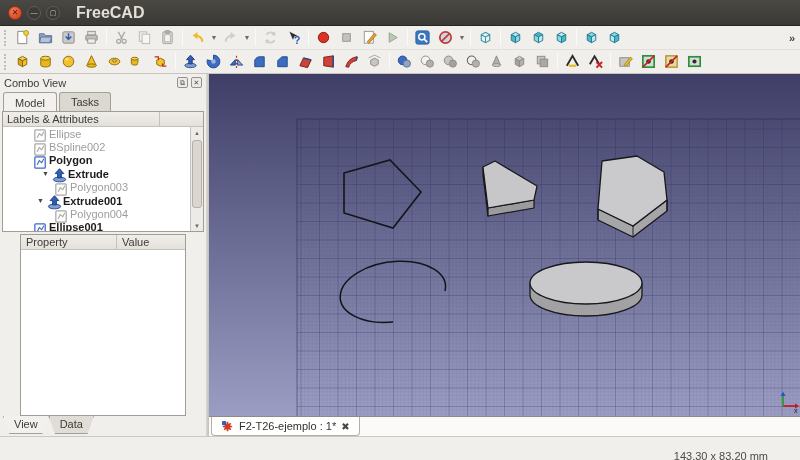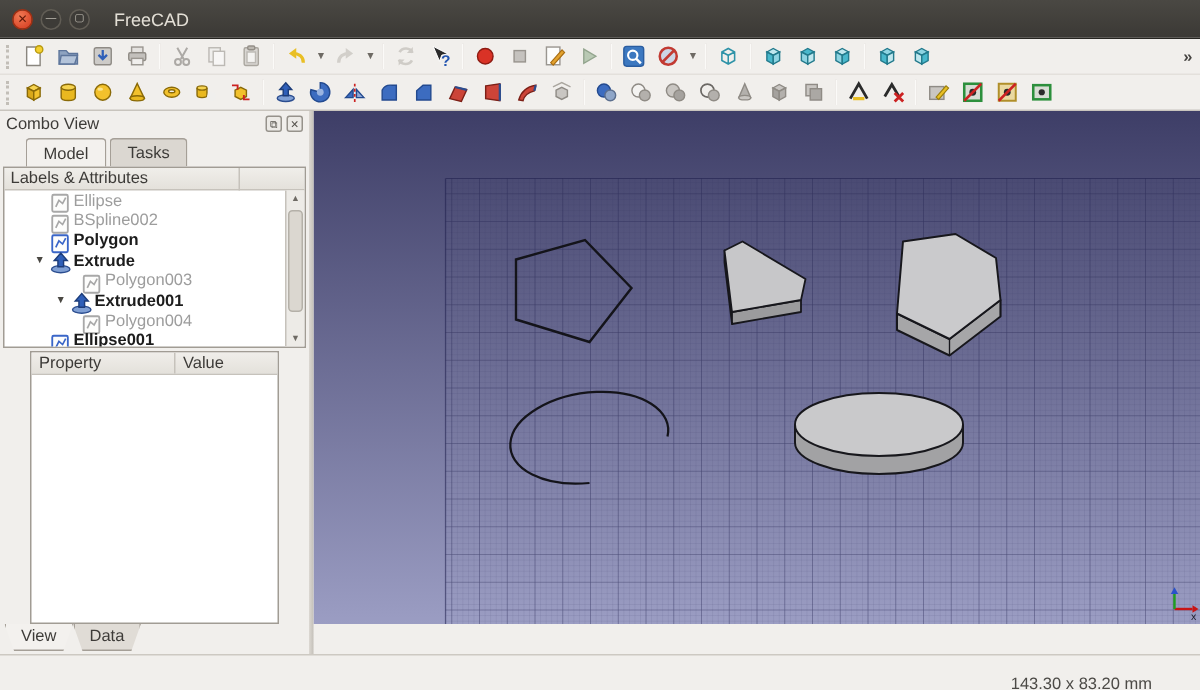--- a/index.html
+++ b/index.html
@@ -5,21 +5,21 @@
   * { margin:0; padding:0; box-sizing:border-box; }
   html,body { width:800px; height:460px; overflow:hidden; }
   body { font-family:"Liberation Sans","DejaVu Sans",sans-serif; font-size:11px; color:#2b2b2b; background:#f1efec; }
 
   
   .titlebar { height:26px; background:linear-gradient(#4a4843,#3b3935); display:flex; align-items:center; padding:0 8px; border-bottom:1px solid #262521; }
   .winbtns { display:flex; gap:5px; }
   .wbtn { width:14px; height:14px; border-radius:50%; display:flex; align-items:center; justify-content:center; font-size:8px; line-height:1; }
   .wbtn.close { background:radial-gradient(circle at 35% 30%,#f07a54,#dd4b2d 70%); border:1px solid #9c3014; color:#5e1505; }
   .wbtn.minmax { background:#3d3b37; border:1px solid #615d55; color:#c9c5bb; font-size:7px; }
-  .wtitle { color:#e3dfd6; font-weight:normal; font-size:12px; margin-left:16px; }
+  .wtitle { color:#e3dfd6; font-weight:bold; font-size:16px; margin-left:16px; }
 
   
   .toolbar { display:flex; align-items:center; background:#f1efec; padding:0 2px; }
   .toolbar.row1 { height:24px; border-bottom:1px solid #e3e0db; }
   .toolbar.row2 { height:24px; border-bottom:1px solid #c8c4bd; }
   .thandle { width:5px; height:16px; margin:0 2px; border-left:2px dotted #c2beb7; }
   .tgroup { display:flex; align-items:center; }
   .tbtn { width:23px; height:22px; display:flex; align-items:center; justify-content:center; border-radius:2px; }
   .tbtn svg { display:block; }
   .caretbtn { width:10px; height:22px; display:flex; align-items:center; justify-content:center; font-size:7px; color:#6e6a64; }
@@ -34,21 +34,21 @@
   
   .main { display:flex; height:362px; }
   .dock { width:206px; background:#f1efec; display:flex; flex-direction:column; }
   .splitter { width:3px; background:linear-gradient(90deg,#dcd8d2,#c4c0b9); }
   .vpcol { width:591px; display:flex; flex-direction:column; }
 
   
   .dockhead { height:17px; display:flex; align-items:center; padding:0 4px; }
   .dockhead .dtitle { flex:1; color:#3d3b38; }
   .dbtn { width:11px; height:11px; border:1px solid #96928b; border-radius:2px; background:#eceae6; color:#55524c; font-size:7px; display:flex; align-items:center; justify-content:center; margin-left:3px; }
-  .dtabs { display:flex; padding:0 17px; height:20px; align-items:flex-end; }
+  .dtabs { display:flex; padding:0 3px; height:20px; align-items:flex-end; }
   .dtab { padding:3px 11px 3px; border:1px solid #a59f97; border-bottom:none; border-radius:3px 3px 0 0; background:#dbd7d1; color:#3d3b38; margin-right:2px; }
   .dtab.active { background:#f3f1ee; position:relative; top:1px; padding-top:4px; }
   .treebox { height:121px; border:1px solid #a19c94; background:#fff; margin:0 2px; position:relative; overflow:hidden; }
   .treehdr { height:15px; background:linear-gradient(#f0eeea,#e4e1db); border-bottom:1px solid #c6c2bb; display:flex; align-items:center; padding-left:4px; color:#3d3b38; }
   .treehdr .hdrline { position:absolute; left:156px; top:0; height:15px; width:1px; background:#c6c2bb; }
   .trow { height:13.4px; display:flex; align-items:center; white-space:nowrap; }
   .trow .exp { width:11px; font-size:7px; color:#4a4843; text-align:center; flex:none; }
   .trow .ticon { width:14px; height:13px; flex:none; }
   .trow .tlabel { margin-left:3px; color:#1c1c1c; font-weight:bold; }
   .trow.dim .tlabel { color:#9d9d9d; font-weight:normal; }
@@ -485,21 +485,21 @@
             <span class="tlabel">BSpline002</span>
           </div>
           <div class="trow" style="padding-left: 18px;">
             <span class="exp"></span>
             <span class="ticon"><svg viewBox="0 0 18 18" width="17" height="17">
                 <rect x="3" y="3" width="11" height="12" rx="1" fill="#fdfdfc" stroke="#3a66c8" stroke-width="1.3"></rect>
                 <path d="M5.5 11.5l2.2-4.5 2.6 2.2 2.2-4.2" fill="none" stroke="#3a66c8" stroke-width="1.2"></path>
               </svg></span>
             <span class="tlabel">Polygon</span>
           </div>
-          <div class="trow" style="padding-left: 18px;">
+          <div class="trow" style="padding-left: 18px; margin-left: 19px;">
             <span class="exp">▼</span>
             <span class="ticon"><svg viewBox="0 0 18 18" width="17" height="17">
                 <ellipse cx="9" cy="13.2" rx="6.5" ry="2.5" fill="#7f9fd4" stroke="#2b4d8f"></ellipse>
                 <path d="M9 1.8L13.6 7h-2.6v4.5H7V7H4.4z" fill="#2f5fb8" stroke="#1d3d7a"></path>
               </svg></span>
             <span class="tlabel">Extrude</span>
           </div>
           <div class="trow dim" style="padding-left: 39px;">
             <span class="exp"></span>
             <span class="ticon"><svg viewBox="0 0 18 18" width="17" height="17">
@@ -598,20 +598,33 @@
 
         <g>
           <path d="M574 332 L586 332" stroke="#c81414" stroke-width="1.6"></path>
           <path d="M586 329.5 L590 332 L586 334.5 Z" fill="#c81414"></path>
           <path d="M574 332 L574 322" stroke="#1f9e1f" stroke-width="1.6"></path>
           <path d="M571.5 322 L574 317.5 L576.5 322 Z" fill="#2a52c8"></path>
           <text x="585" y="339" font-size="7" fill="#1c1c28" id="axis-label">x</text>
         </g>
       </svg>
     </div>
+    <div class="tabbar">
+      <div class="doctab">
+        <span id="doc-icon" style="width:13px;height:13px;"><svg viewBox="0 0 18 18" width="13" height="13">
+              <g stroke="#d23b27" stroke-width="2.4">
+                <path d="M9 2.5v4M9 11.5v4M2.5 9h4M11.5 9h4M4.5 4.5l2.8 2.8M10.7 10.7l2.8 2.8M13.5 4.5l-2.8 2.8M7.3 10.7l-2.8 2.8"></path>
+              </g>
+              <circle cx="9" cy="9" r="4.2" fill="#d23b27"></circle>
+              <rect x="1.5" y="1.5" width="5.5" height="5.5" fill="#2f5fb8"></rect>
+            </svg></span>
+        <span class="dlabel">F2-T26-ejemplo : 1*</span>
+        <span class="dclose">✖</span>
+      </div>
+    </div>
   </div>
 </div>
 
 <div class="statusbar">
   <span class="dims">143.30 x 83.20 mm</span>
   <svg class="grip" width="12" height="12">
     <g fill="#a8a49c">
         <circle cx="10" cy="2" r="1.1"></circle>
         <circle cx="10" cy="6" r="1.1"></circle>
         <circle cx="6" cy="6" r="1.1"></circle>

